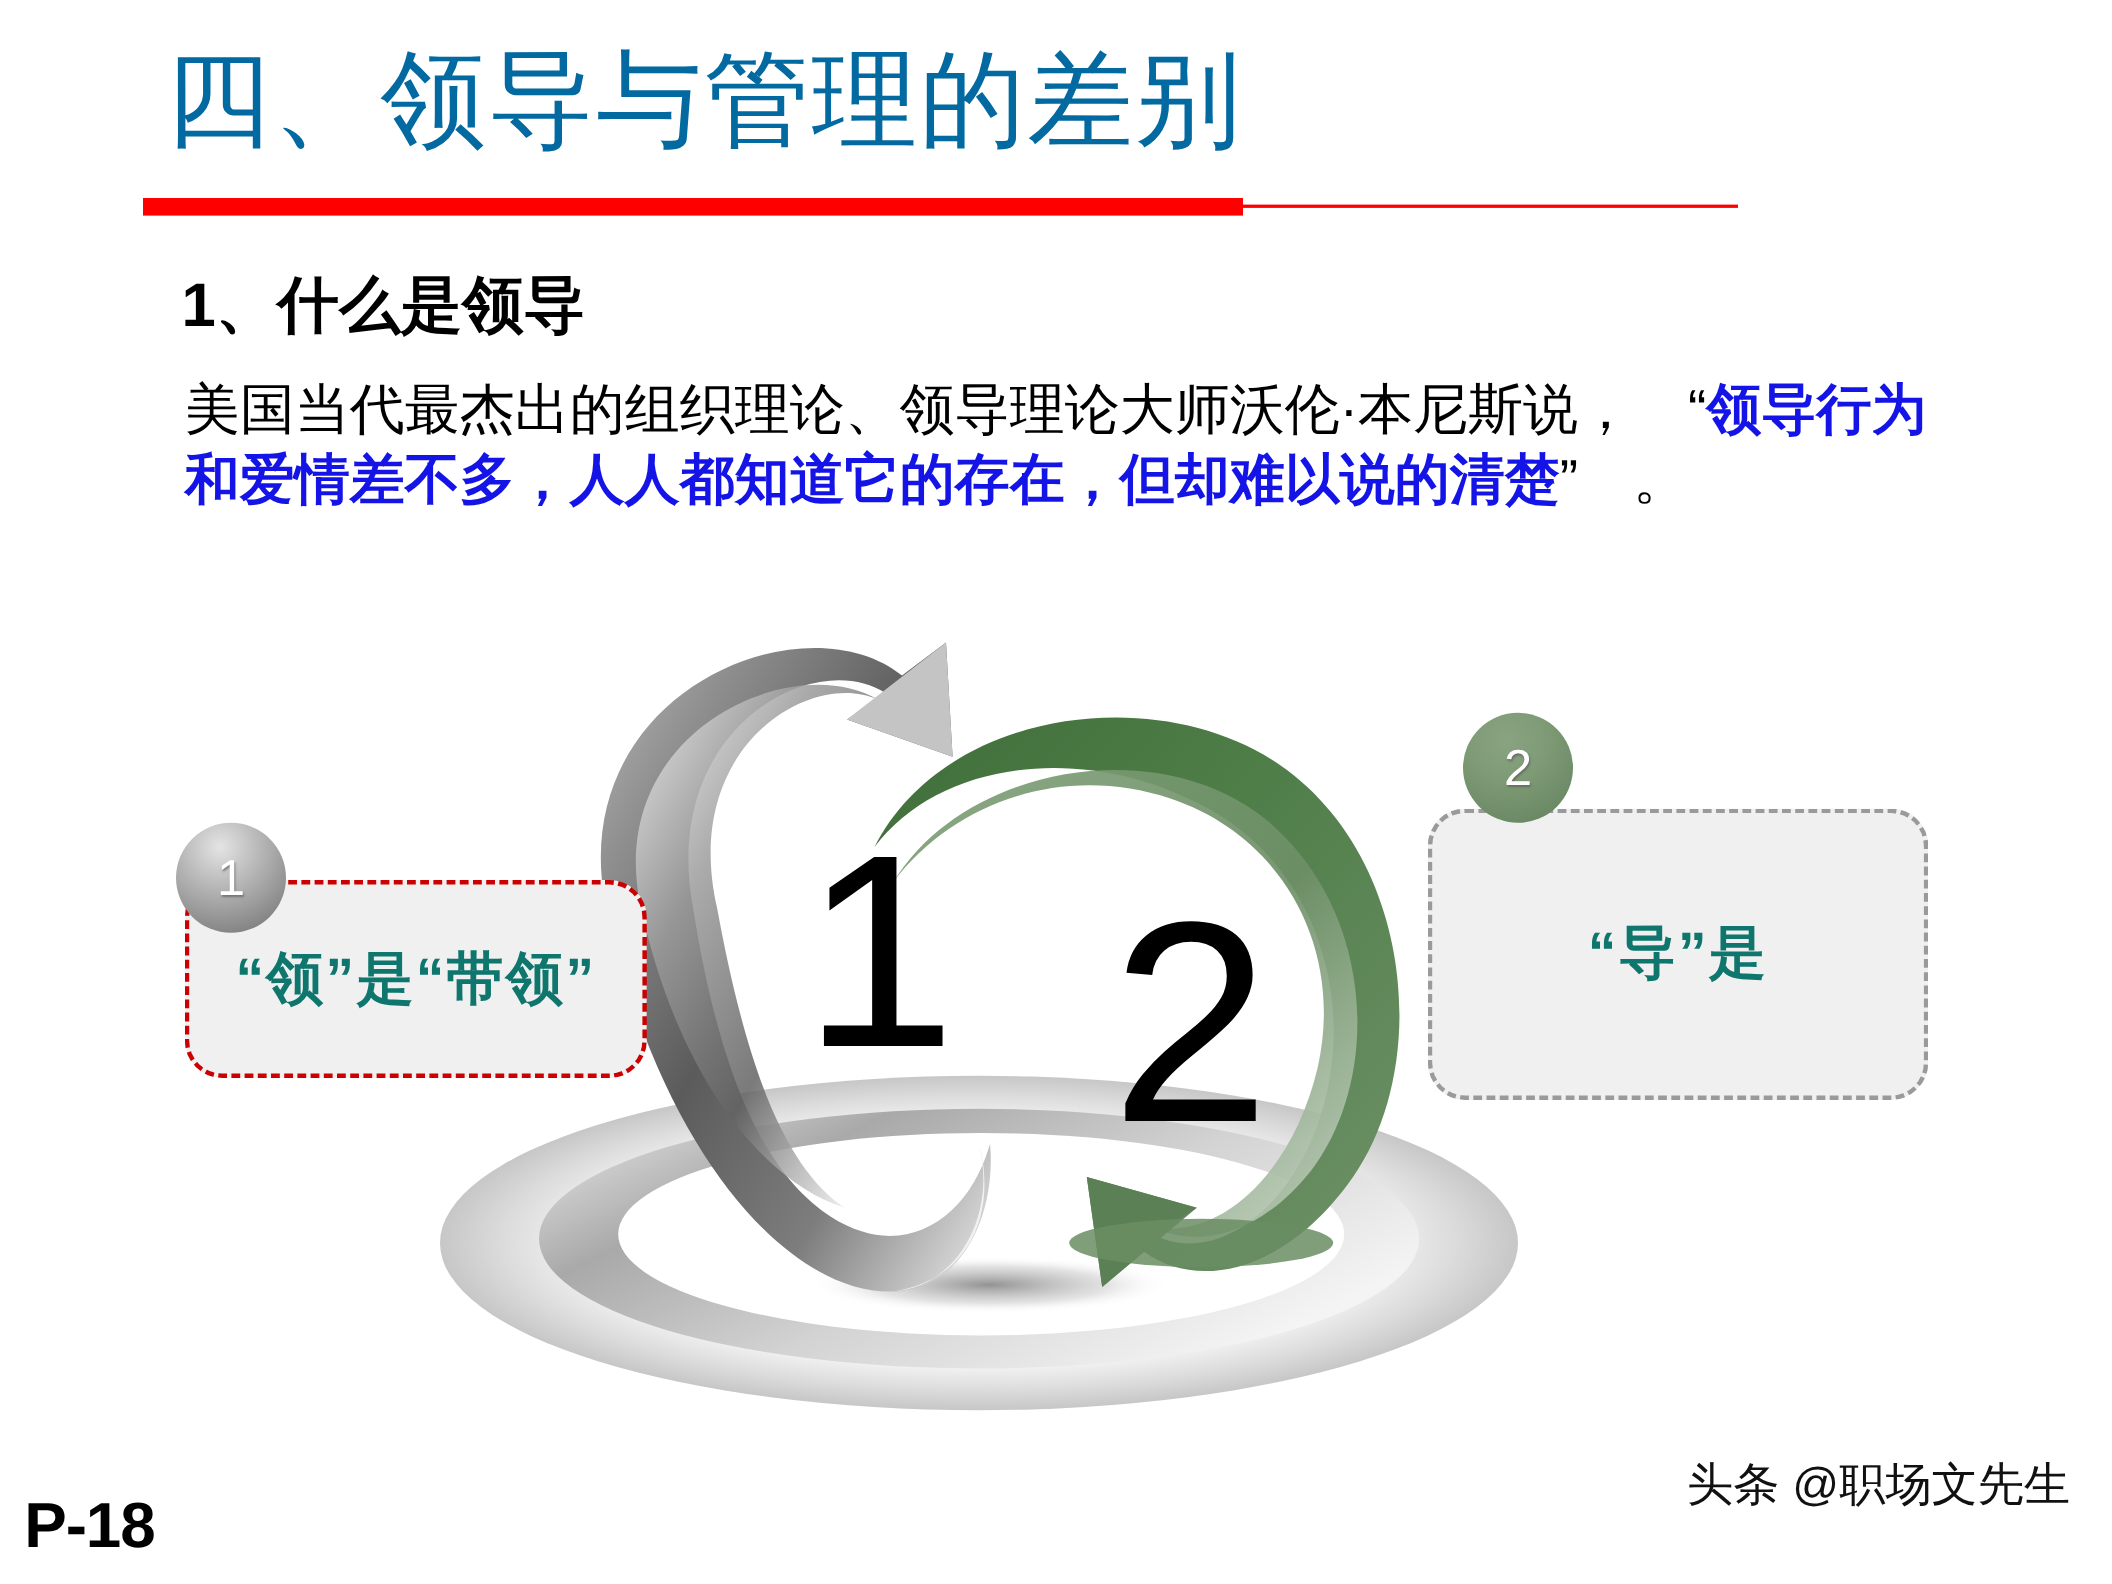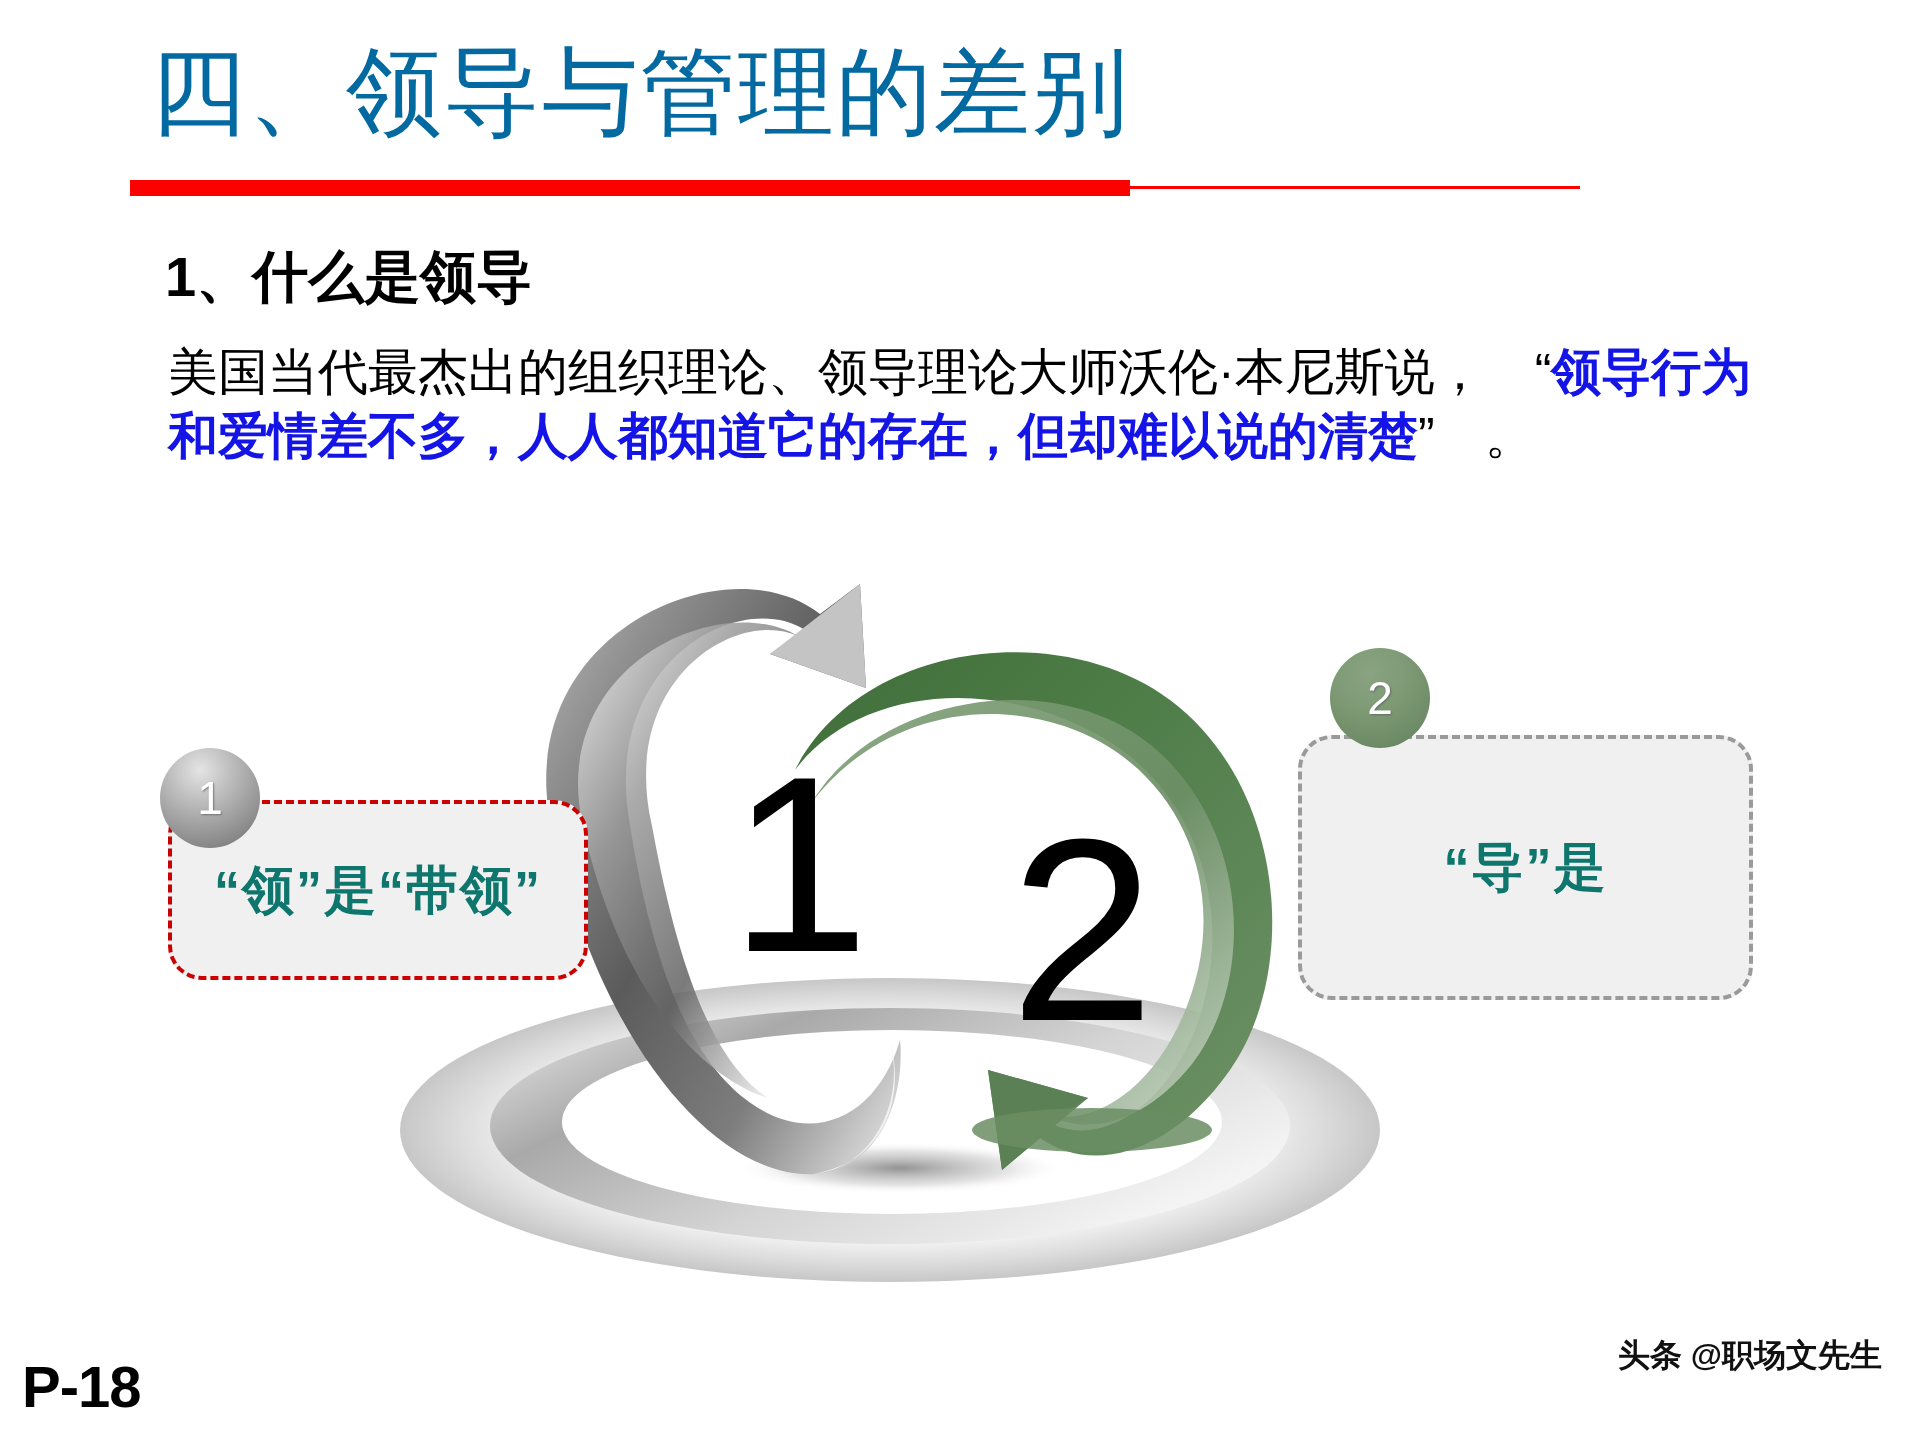--- a/index.html
+++ b/index.html
@@ -153,22 +153,22 @@
     left: 22px;
     bottom: 20px;
     font-size: 58px;
     font-weight: bold;
     letter-spacing: -1px;
   }
   #watermark {
     position: absolute;
     right: 38px;
     bottom: 62px;
-    font-size: 32px;
-    font-weight: 700;
+    font-size: 42px;
+    font-weight: 400;
     color: #111111;
     white-space: nowrap;
   }
 </style>
 </head>
 <body>
 
 <div id="slide-title">四、领导与管理的差别</div>
 <div id="title-rule" style="background: rgb(255, 0, 0);"></div>
 <div id="title-rule-thin" style="background: rgb(255, 0, 0);"></div>

